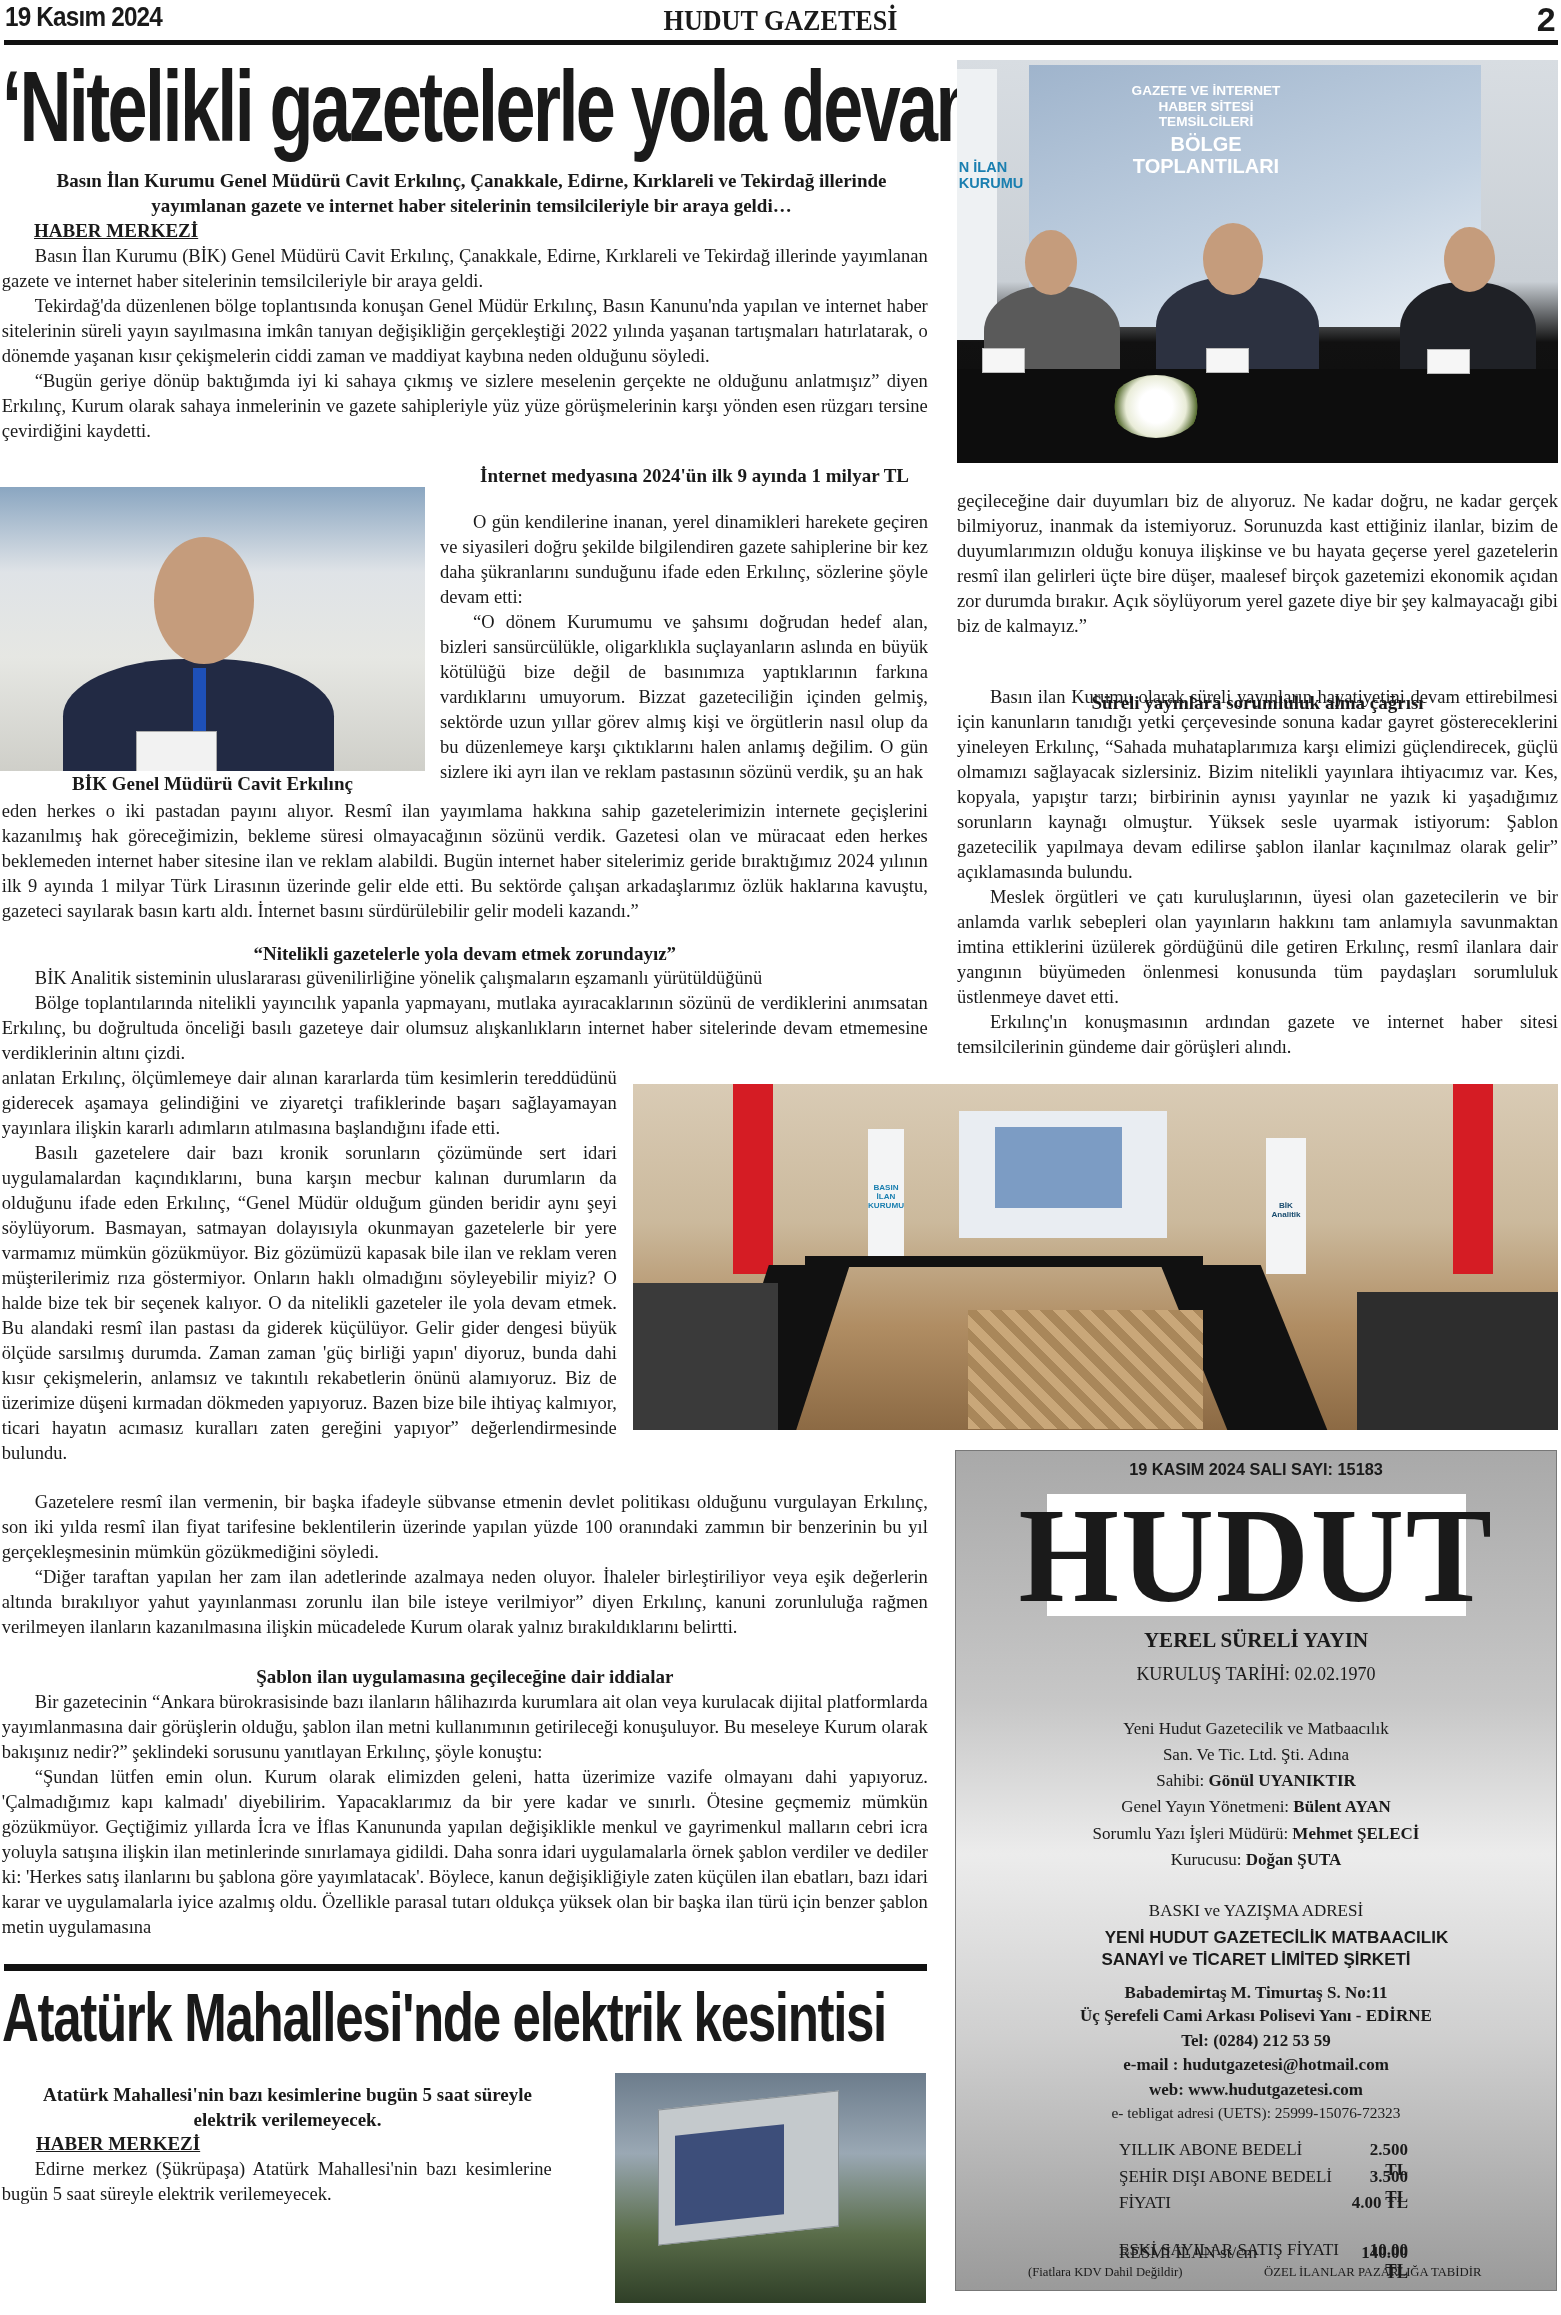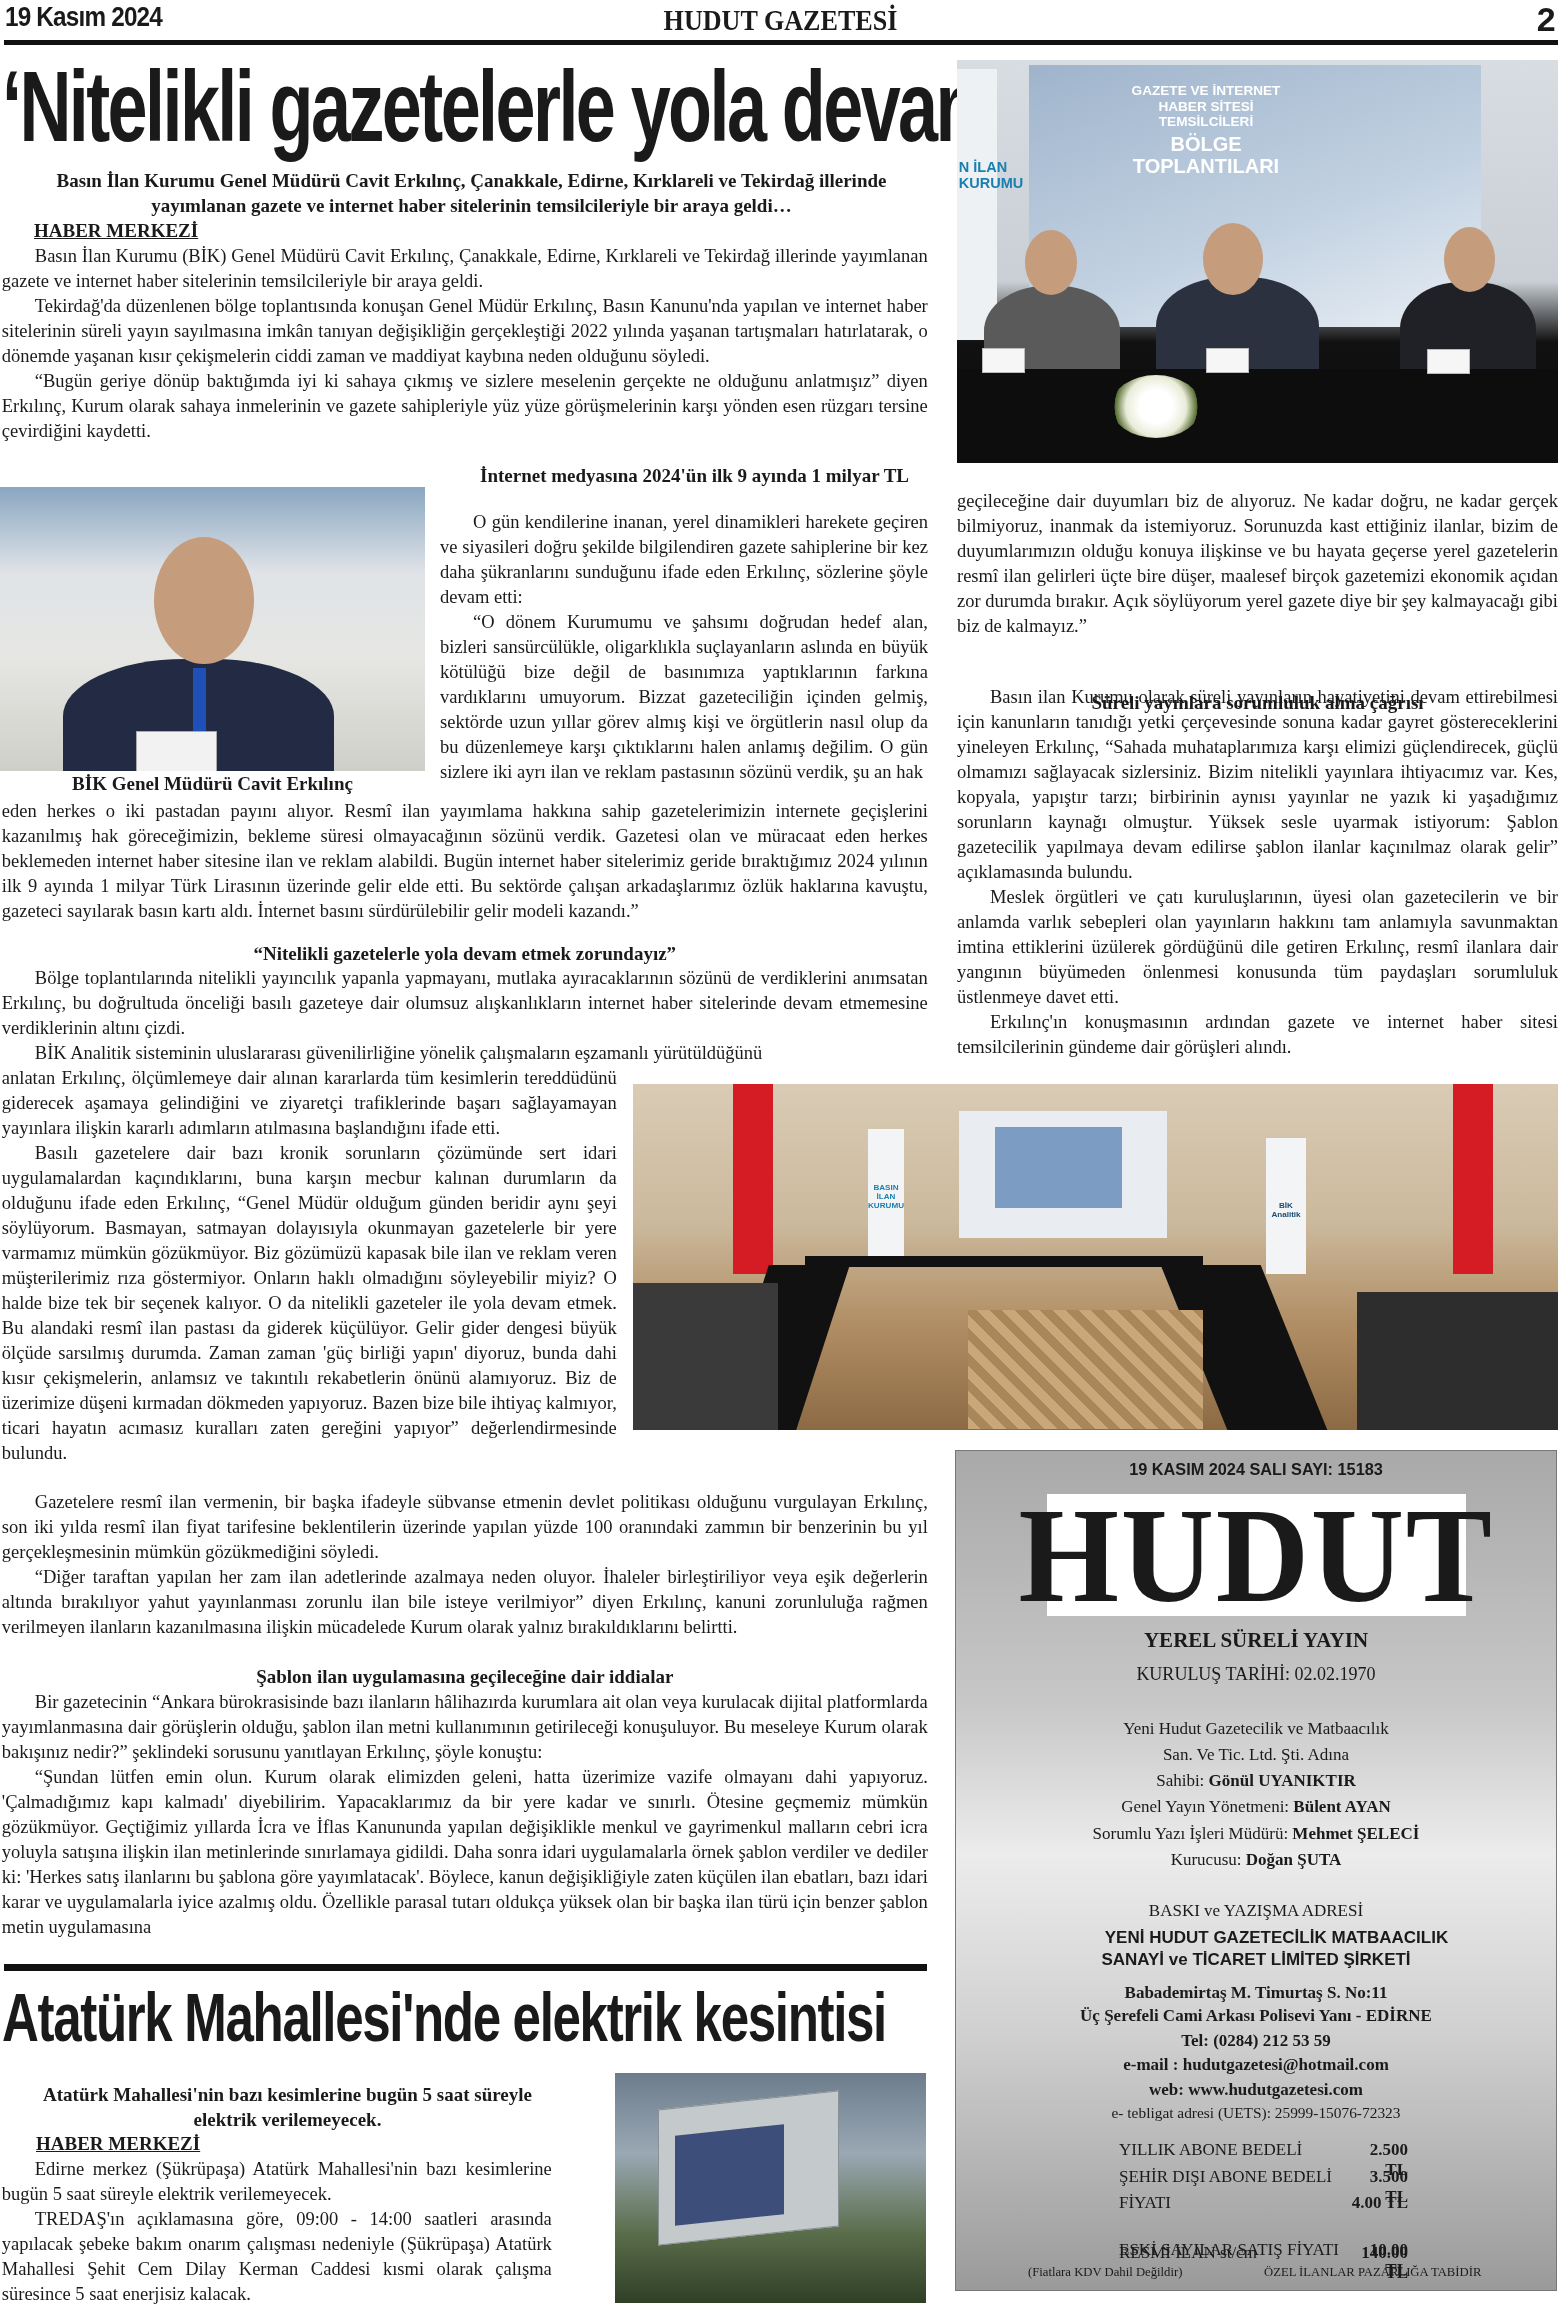--- a/index.html
+++ b/index.html
@@ -114,22 +114,22 @@
 <div class="abs subhead" style="left:461px;top:463px;width:467px;">İnternet medyasına 2024'ün ilk 9 ayında 1 milyar TL</div>
 <div class="abs body" style="left:440px;top:510px;width:488px;">
   <p>O gün kendilerine inanan, yerel dinamikleri harekete geçiren ve siyasileri doğru şekilde bilgilendiren gazete sahiplerine bir kez daha şükranlarını sunduğunu ifade eden Erkılınç, sözlerine şöyle devam etti:</p>
   <p>“O dönem Kurumumu ve şahsımı doğrudan hedef alan, bizleri sansürcülükle, oligarklıkla suçlayanların aslında en büyük kötülüğü bize değil de basınımıza yaptıklarının farkına vardıklarını umuyorum. Bizzat gazeteciliğin içinden gelmiş, sektörde uzun yıllar görev almış kişi ve örgütlerin nasıl olup da bu düzenlemeye karşı çıktıklarını halen anlamış değilim. O gün sizlere iki ayrı ilan ve reklam pastasının sözünü verdik, şu an hak</p>
 </div>
 <div class="abs body" style="left:1.8px;top:799px;width:926px;">
   <p style="text-indent:0">eden herkes o iki pastadan payını alıyor. Resmî ilan yayımlama hakkına sahip gazetelerimizin internete geçişlerini kazanılmış hak göreceğimizin, bekleme süresi olmayacağının sözünü verdik. Gazetesi olan ve müracaat eden herkes beklemeden internet haber sitesine ilan ve reklam alabildi. Bugün internet haber sitelerimiz geride bıraktığımız 2024 yılının ilk 9 ayında 1 milyar Türk Lirasının üzerinde gelir elde etti. Bu sektörde çalışan arkadaşlarımız özlük haklarına kavuştu, gazeteci sayılarak basın kartı aldı. İnternet basını sürdürülebilir gelir modeli kazandı.”</p>
 </div>
 <div class="abs subhead" style="left:1.8px;top:941px;width:926px;">“Nitelikli gazetelerle yola devam etmek zorundayız”</div>
 <div class="abs body" style="left:1.8px;top:966px;width:926px;">
+  <p>BİK Analitik sisteminin uluslararası güvenilirliğine yönelik çalışmaların eşzamanlı yürütüldüğünü</p>
   <p>Bölge toplantılarında nitelikli yayıncılık yapanla yapmayanı, mutlaka ayıracaklarının sözünü de verdiklerini anımsatan Erkılınç, bu doğrultuda önceliği basılı gazeteye dair olumsuz alışkanlıkların internet haber sitelerinde devam etmemesine verdiklerinin altını çizdi.</p>
-  <p>BİK Analitik sisteminin uluslararası güvenilirliğine yönelik çalışmaların eşzamanlı yürütüldüğünü</p>
 </div>
 <div class="abs body" style="left:1.8px;top:1066px;width:615px;">
   <p style="text-indent:0">anlatan Erkılınç, ölçümlemeye dair alınan kararlarda tüm kesimlerin tereddüdünü giderecek aşamaya gelindiğini ve ziyaretçi trafiklerinde başarı sağlayamayan yayınlara ilişkin kararlı adımların atılmasına başlandığını ifade etti.</p>
   <p>Basılı gazetelere dair bazı kronik sorunların çözümünde sert idari uygulamalardan kaçındıklarını, buna karşın mecbur kalınan durumların da olduğunu ifade eden Erkılınç, “Genel Müdür olduğum günden beridir aynı şeyi söylüyorum. Basmayan, satmayan dolayısıyla okunmayan gazetelerle bir yere varmamız mümkün gözükmüyor. Biz gözümüzü kapasak bile ilan ve reklam veren müşterilerimiz rıza göstermiyor. Onların haklı olmadığını söyleyebilir miyiz? O halde bize tek bir seçenek kalıyor. O da nitelikli gazeteler ile yola devam etmek. Bu alandaki resmî ilan pastası da giderek küçülüyor. Gelir gider dengesi büyük ölçüde sarsılmış durumda. Zaman zaman 'güç birliği yapın' diyoruz, bunda dahi kısır çekişmelerin, anlamsız ve takıntılı rekabetlerin önünü alamıyoruz. Biz de üzerimize düşeni kırmadan dökmeden yapıyoruz. Bazen bize bile ihtiyaç kalmıyor, ticari hayatın acımasız kuralları zaten gereğini yapıyor” değerlendirmesinde bulundu.</p>
 </div>
 
 <div class="abs photo ph-room">
   <div style="position:absolute;left:100px;top:0;width:40px;height:190px;background:#d51c24;"></div>
   <div style="position:absolute;left:820px;top:0;width:40px;height:190px;background:#d51c24;"></div>
   <div style="position:absolute;left:326px;top:27px;width:208px;height:127px;background:#e9edf2;"></div>
@@ -163,21 +163,20 @@
   <p>Meslek örgütleri ve çatı kuruluşlarının, üyesi olan gazetecilerin ve bir anlamda varlık sebepleri olan yayınların hakkını tam anlamıyla savunmaktan imtina ettiklerini üzülerek gördüğünü dile getiren Erkılınç, resmî ilanlara dair yangının büyümeden önlenmesi konusunda tüm paydaşları sorumluluk üstlenmeye davet etti.</p>
   <p>Erkılınç'ın konuşmasının ardından gazete ve internet haber sitesi temsilcilerinin gündeme dair görüşleri alındı.</p>
 </div>
 
 <div class="abs rule2"></div>
 <div class="abs headline2">Atatürk Mahallesi'nde elektrik kesintisi</div>
 <div class="abs spot" style="left:25px;top:2082px;width:525px;">Atatürk Mahallesi'nin bazı kesimlerine bugün 5 saat süreyle elektrik verilemeyecek.</div>
 <div class="abs byline" style="left:36px;top:2133px;">HABER MERKEZİ</div>
 <div class="abs body" style="left:1.8px;top:2157px;width:550px;">
   <p>Edirne merkez (Şükrüpaşa) Atatürk Mahallesi'nin bazı kesimlerine bugün 5 saat süreyle elektrik verilemeyecek.</p>
-  <p>TREDAŞ'ın açıklamasına göre, 09:00 - 14:00 saatleri arasında yapılacak şebeke bakım onarım çalışması nedeniyle (Şükrüpaşa) Atatürk Mahallesi Şehit Cem Dilay Kerman Caddesi kısmi olarak çalışma süresince 5 saat enerjisiz kalacak.</p>
 </div>
 <div class="abs photo ph-sub">
   <div class="cabinet">
       <div class="inner"></div>
     </div>
 </div>
 
 <div class="abs mast">
   <div class="mast-date">19 KASIM 2024 SALI SAYI: 15183</div>
   <div class="mast-logo-bg"></div>

